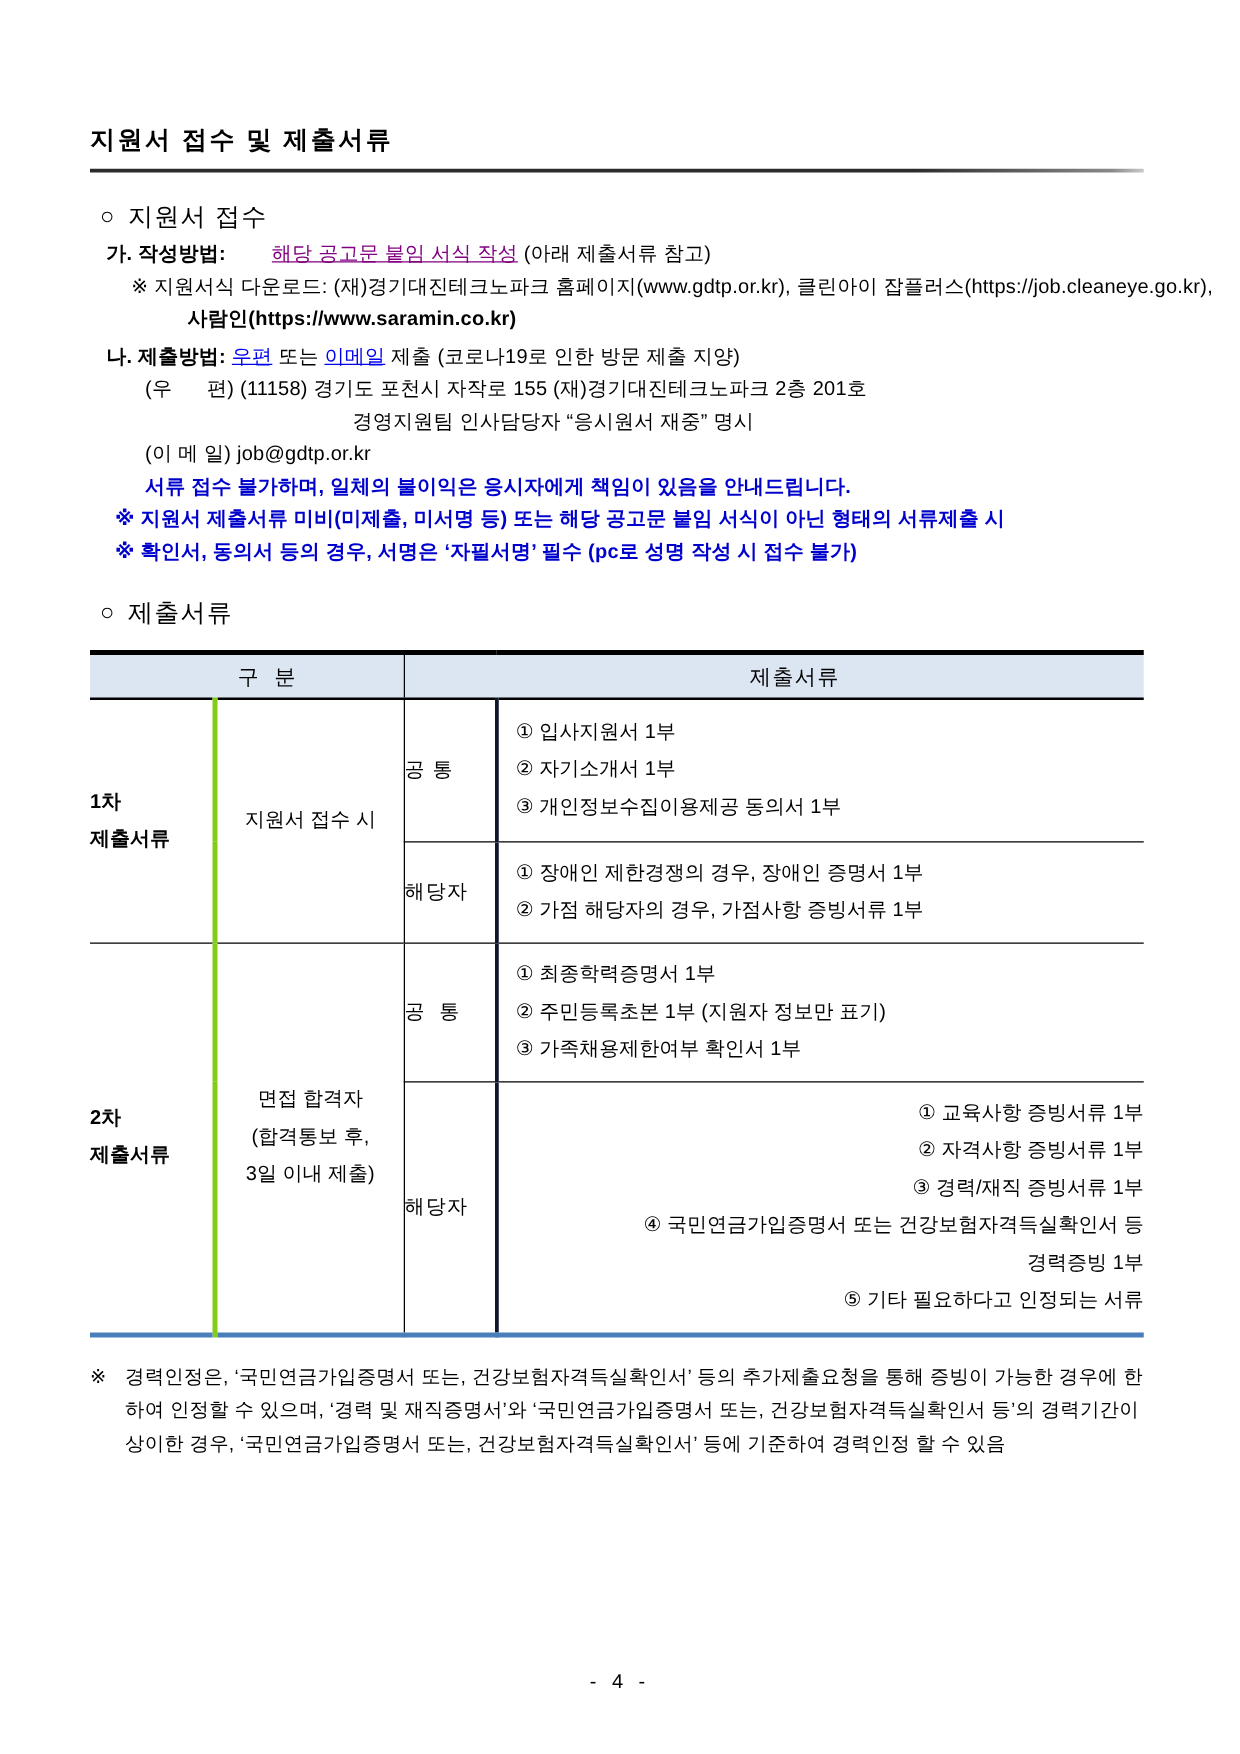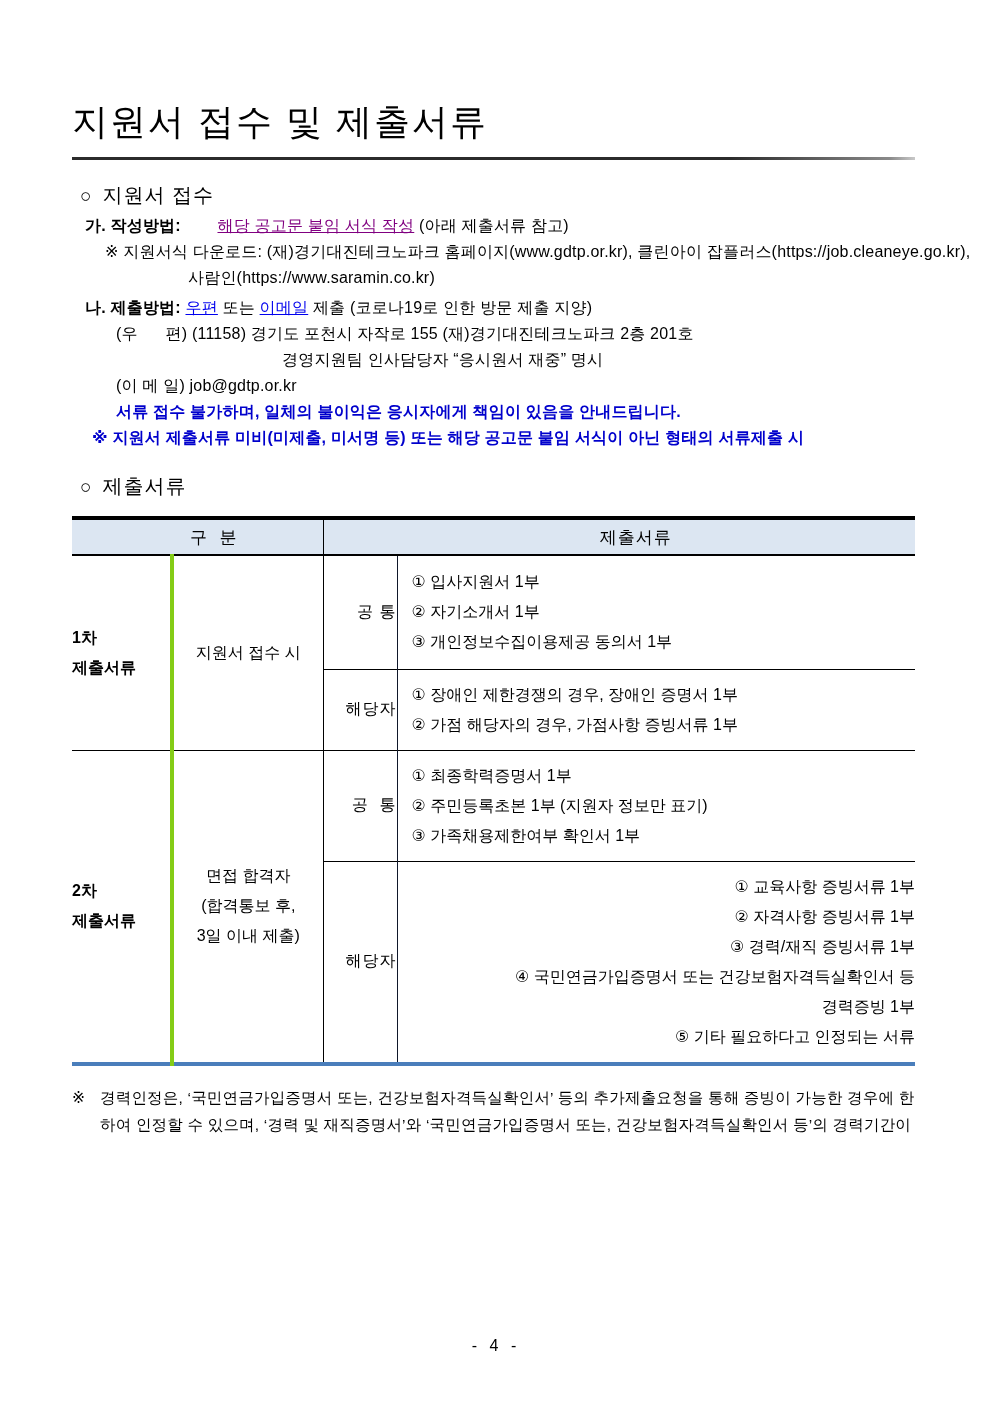--- a/index.html
+++ b/index.html
@@ -12,22 +12,22 @@
   .page {
     position: relative;
     width: 992px;
     height: 1403px;
     padding: 98px 77px 0 72px;
     background: #fff;
     overflow: hidden;
   }
   
   .doc-title {
-    font-size: 36px;
-    font-weight: normal;
+    font-size: 20px;
+    font-weight: bold;
     letter-spacing: 2px;
     color: #000;
   }
   .title-rule {
     margin-top: 10px;
     height: 3px;
     background: linear-gradient(to right, #2b2b2b 0%, #2b2b2b 78%, #8a8a8a 97%, #c9c9c9 100%);
   }
   
   .section-heading {
@@ -45,21 +45,21 @@
     font-size: 16px;
     line-height: 26px;
     letter-spacing: 0.2px;
     white-space: nowrap;
   }
   .mt4 { margin-top: 4px; }
   .bold { font-weight: bold; }
   .pre { white-space: pre; }
   .ind-ab { margin-left: 13px; }      
   .ind-note { margin-left: 33px; }    
-  .ind-center1 { margin-left: 116px; }
+  .ind-center1 { margin-left: 78px; font-weight: bold; }
   .ind-post { margin-left: 44px; }    
   .ind-post2 { margin-left: 210px; }  
   .ind-blue { margin-left: 20px; }    
   .ind-blue2 { margin-left: 44px; }   
   .purple-link {
     color: #800080;
     text-decoration: underline;
     cursor: pointer;
     margin-left: 32px;
   }
@@ -104,22 +104,22 @@
     font-weight: bold;
     font-size: 16px;
     line-height: 30px;
   }
   td.when {
     border-right: 1px solid #000;
     text-align: center;
     line-height: 30px;
   }
   td.type {
-    border-right: 1px solid #0f172a;
-    text-align: right;
+    border-right: 3px solid #0f172a;
+    text-align: left;
     letter-spacing: 1px;
   }
   td.items { padding: 10px 0 10px 14px; }
   .titem { line-height: 30px; white-space: nowrap; }
   .titem.cont { padding-left: 22px; }
   tr.subrow td { border-top: 1px solid #000; }
   tr.block2-start td { border-top: 1.5px solid #000; }
   td.items.h1c { height: 114px; }
   td.items.h1t { height: 76px; }
   td.items.h2c { height: 102px; }
@@ -182,20 +182,21 @@
   </div>
   <div class="line ind-post2">경영지원팀 인사담당자 “응시원서 재중” 명시</div>
 
   <div class="line ind-post">
     <span class="pre">(이 메 일)</span>
     <span>job@gdtp.or.kr</span>
   </div>
 
   <div class="line ind-blue2 blue-note">서류 접수 불가하며, 일체의 불이익은 응시자에게 책임이 있음을 안내드립니다.</div>
   <div class="line ind-blue blue-note">※ 지원서 제출서류 미비(미제출, 미서명 등) 또는 해당 공고문 붙임 서식이 아닌 형태의 서류제출 시</div>
+  <div class="line ind-blue blue-note">※ 확인서, 동의서 등의 경우, 서명은 ‘자필서명’ 필수 (pc로 성명 작성 시 접수 불가)</div>
 
   <div class="section-heading">
     <span class="bullet">○</span>
     <span>제출서류</span>
   </div>
 
   <div class="tbl-wrap">
     <table class="doc-table">
       <colgroup>
           <col class="c1">
@@ -263,17 +264,18 @@
       </tbody>
     </table>
   </div>
 
   <div class="footnote">
     <div class="fline">
       <span class="marker">※</span>
       <span class="ftext">경력인정은, ‘국민연금가입증명서 또는, 건강보험자격득실확인서’ 등의 추가제출요청을 통해 증빙이 가능한 경우에 한</span>
     </div>
     <div class="fcont">하여 인정할 수 있으며, ‘경력 및 재직증명서’와 ‘국민연금가입증명서 또는, 건강보험자격득실확인서 등’의 경력기간이</div>
+    <div class="fcont">상이한 경우, ‘국민연금가입증명서 또는, 건강보험자격득실확인서’ 등에 기준하여 경력인정 할 수 있음</div>
   </div>
 
   <div class="page-number">- 4 -</div>
 
 </div>
 
 </body></html>

